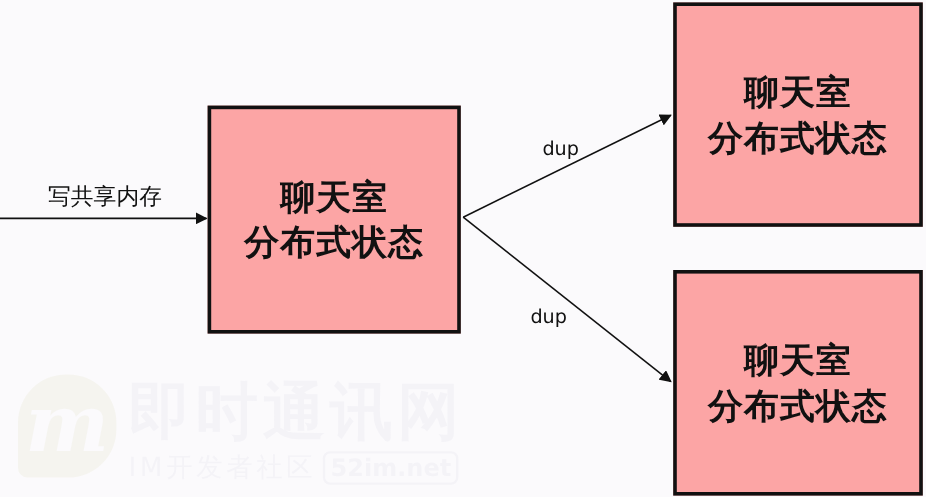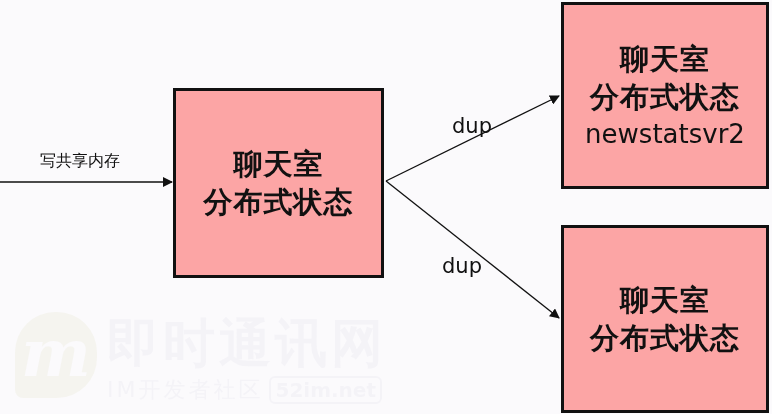--- a/index.html
+++ b/index.html
@@ -43,25 +43,25 @@
     #node-2 { left: 561px; top: 2px; width: 208px; height: 187px; }
     #node-3 { left: 561px; top: 225px; width: 208px; height: 188px; }
 
     svg.edges {
       position: absolute;
       left: 0; top: 0;
       width: 772px; height: 414px;
     }
     .edge-label {
       position: absolute;
-      font-size: 21px;
+      font-size: 16px;
       color: #111;
       white-space: nowrap;
     }
-    #label-input { left: 40px; top: 151px; font-size: 16px; }
+    #label-input { left: 40px; top: 151px; font-size: 19px; }
     #label-dup-1 { left: 452px; top: 114px; }
     #label-dup-2 { left: 442px; top: 254px; }
 
     .watermark {
       position: absolute;
       left: 10px;
       top: 305px;
       width: 380px;
       height: 105px;
       opacity: 0.55;
@@ -135,21 +135,20 @@
   <div class="edge-label" id="label-dup-2">dup</div>
 
   <div class="node" id="node-1">
     <div class="line1">聊天室</div>
     <div class="line2">分布式状态</div>
   </div>
 
   <div class="node" id="node-2">
     <div class="line1">聊天室</div>
     <div class="line2">分布式状态</div>
-    <div class="line3">newstatsvr2</div>
   </div>
 
   <div class="node" id="node-3">
     <div class="line1">聊天室</div>
     <div class="line2">分布式状态</div>
   </div>
 
 </div>
 
 </body></html>

